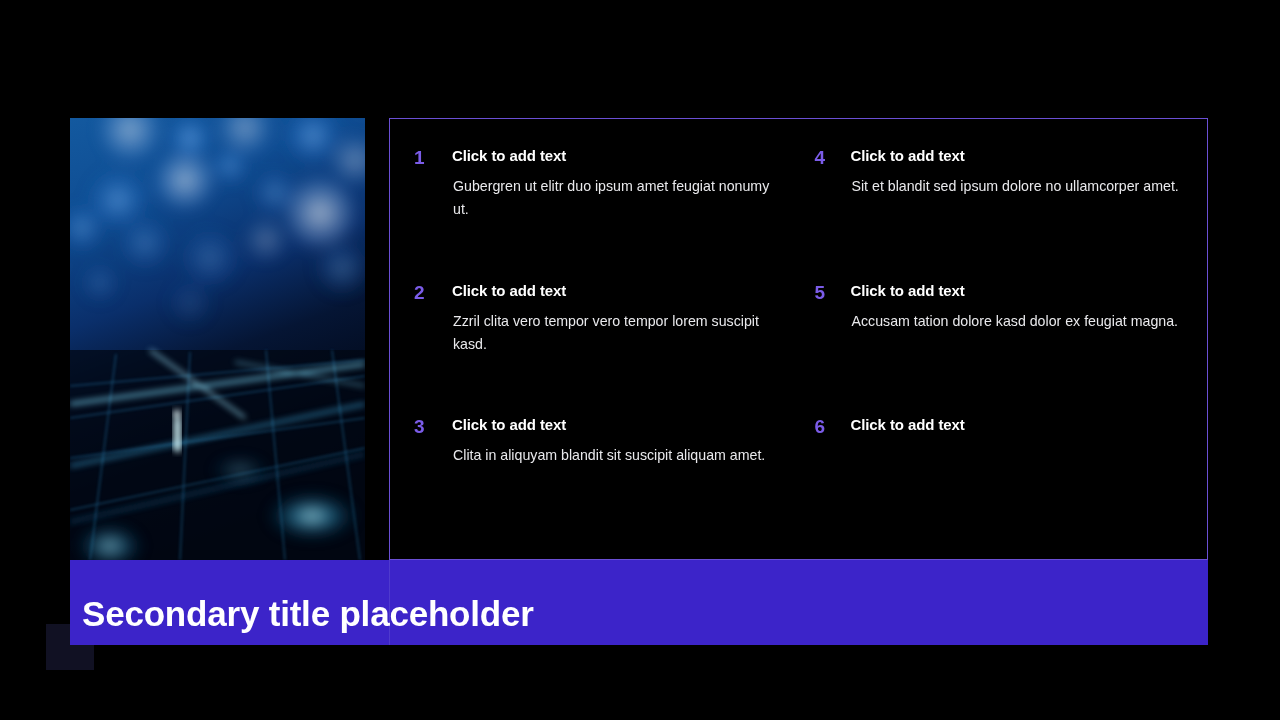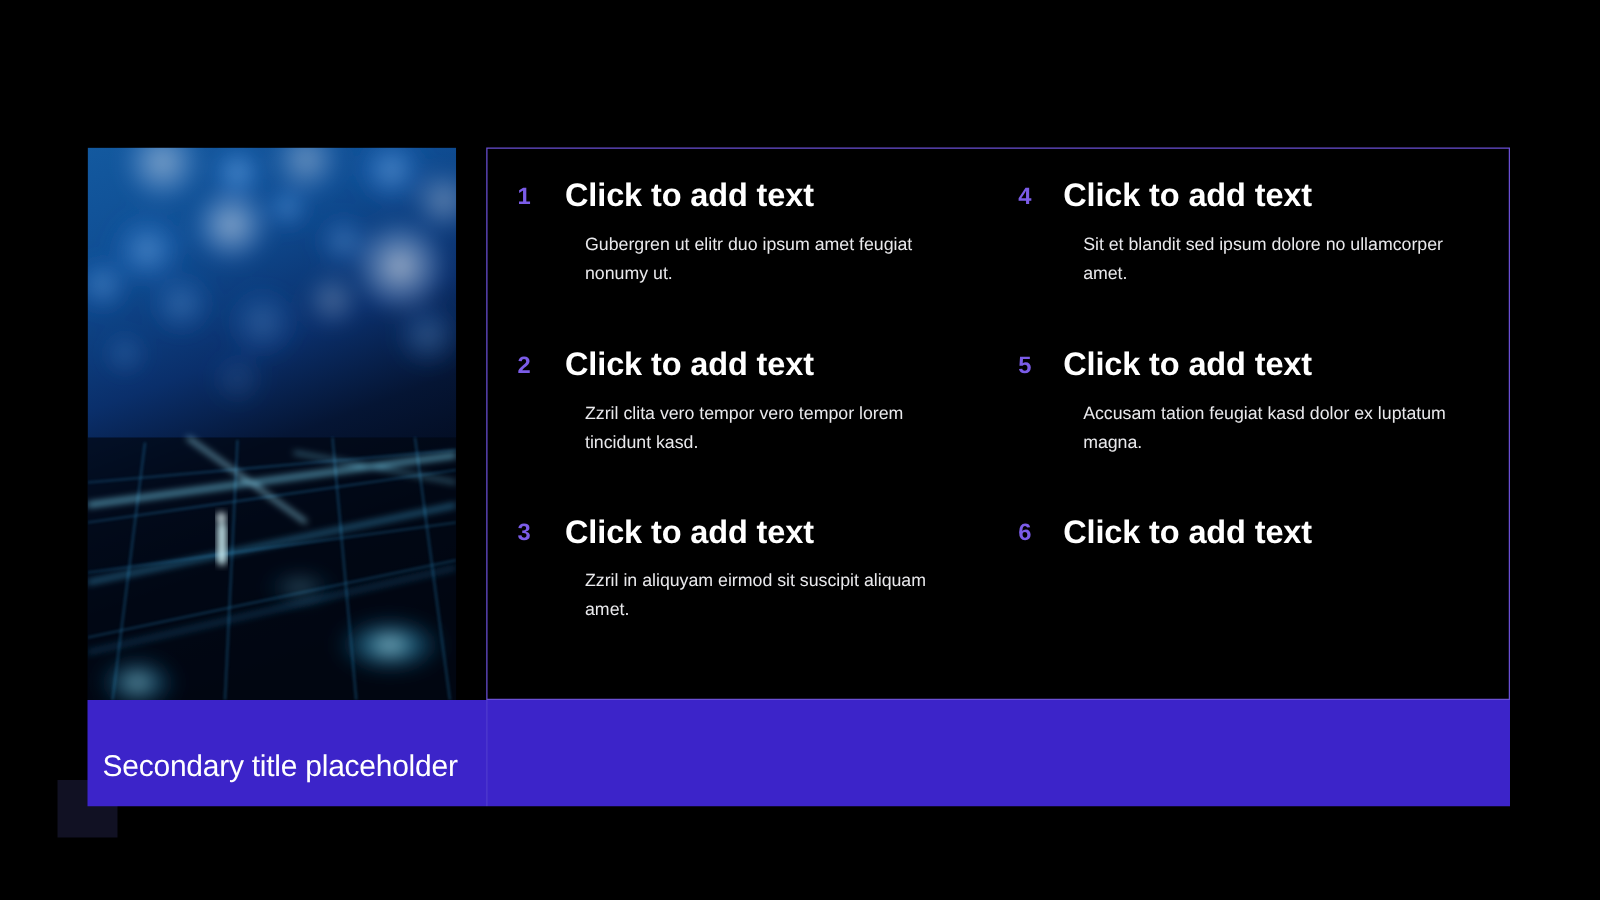--- a/index.html
+++ b/index.html
@@ -87,32 +87,32 @@
     font-weight: bold;
     line-height: 26px;
     padding-top: 2px;
   }
   .item-body {
     flex: 1 1 auto;
     min-width: 0;
   }
   .item-title {
     color: #ffffff;
-    font-size: 26px;
+    font-size: 15px;
     font-weight: bold;
     line-height: 26px;
     margin: 0 0 6px 0;
     letter-spacing: -0.1px;
   }
   .item-desc {
     color: #e9e9ec;
     font-size: 14.2px;
     font-weight: normal;
     line-height: 23px;
-    margin: 16px;
+    margin: 1px;
   }
 
   
   .col-right .item-num { width: 36px; flex: 0 0 36px; }
 
   
   .title-bar {
     position: absolute;
     left: 70px;
     top: 560px;
@@ -129,22 +129,22 @@
     background: rgba(255,255,255,0.10);
   }
   .title-text {
     position: absolute;
     left: 12px;
     top: 0;
     height: 107px;
     display: flex;
     align-items: center;
     color: #ffffff;
-    font-size: 24px;
-    font-weight: normal;
+    font-size: 35px;
+    font-weight: bold;
     letter-spacing: -0.2px;
   }
 </style>
 </head>
 <body>
 
 <div id="slide">
 
   <div class="navy-square"></div>
 
@@ -249,45 +249,45 @@
         <div class="item-body">
           <p class="item-title">Click to add text</p>
           <p class="item-desc">Gubergren ut elitr duo ipsum amet feugiat nonumy ut.</p>
         </div>
       </div>
 
       <div class="item" style="grid-column:1; grid-row:2;">
         <div class="item-num">2</div>
         <div class="item-body">
           <p class="item-title">Click to add text</p>
-          <p class="item-desc">Zzril clita vero tempor vero tempor lorem tincidunt kasd.</p>
+          <p class="item-desc">Zzril clita vero tempor vero tempor lorem suscipit kasd.</p>
         </div>
       </div>
 
       <div class="item" style="grid-column:1; grid-row:3;">
         <div class="item-num">3</div>
         <div class="item-body">
           <p class="item-title">Click to add text</p>
-          <p class="item-desc">Zzril in aliquyam eirmod sit suscipit aliquam amet.</p>
+          <p class="item-desc">Clita in aliquyam blandit sit suscipit aliquam amet.</p>
         </div>
       </div>
 
       <div class="item col-right" style="grid-column:2; grid-row:1;">
         <div class="item-num">4</div>
         <div class="item-body">
           <p class="item-title">Click to add text</p>
           <p class="item-desc">Sit et blandit sed ipsum dolore no ullamcorper amet.</p>
         </div>
       </div>
 
       <div class="item col-right" style="grid-column:2; grid-row:2;">
         <div class="item-num">5</div>
         <div class="item-body">
           <p class="item-title">Click to add text</p>
-          <p class="item-desc">Accusam tation feugiat kasd dolor ex luptatum magna.</p>
+          <p class="item-desc">Accusam tation dolore kasd dolor ex feugiat magna.</p>
         </div>
       </div>
 
       <div class="item col-right" style="grid-column:2; grid-row:3;">
         <div class="item-num">6</div>
         <div class="item-body">
           <p class="item-title">Click to add text</p>
         </div>
       </div>
 

